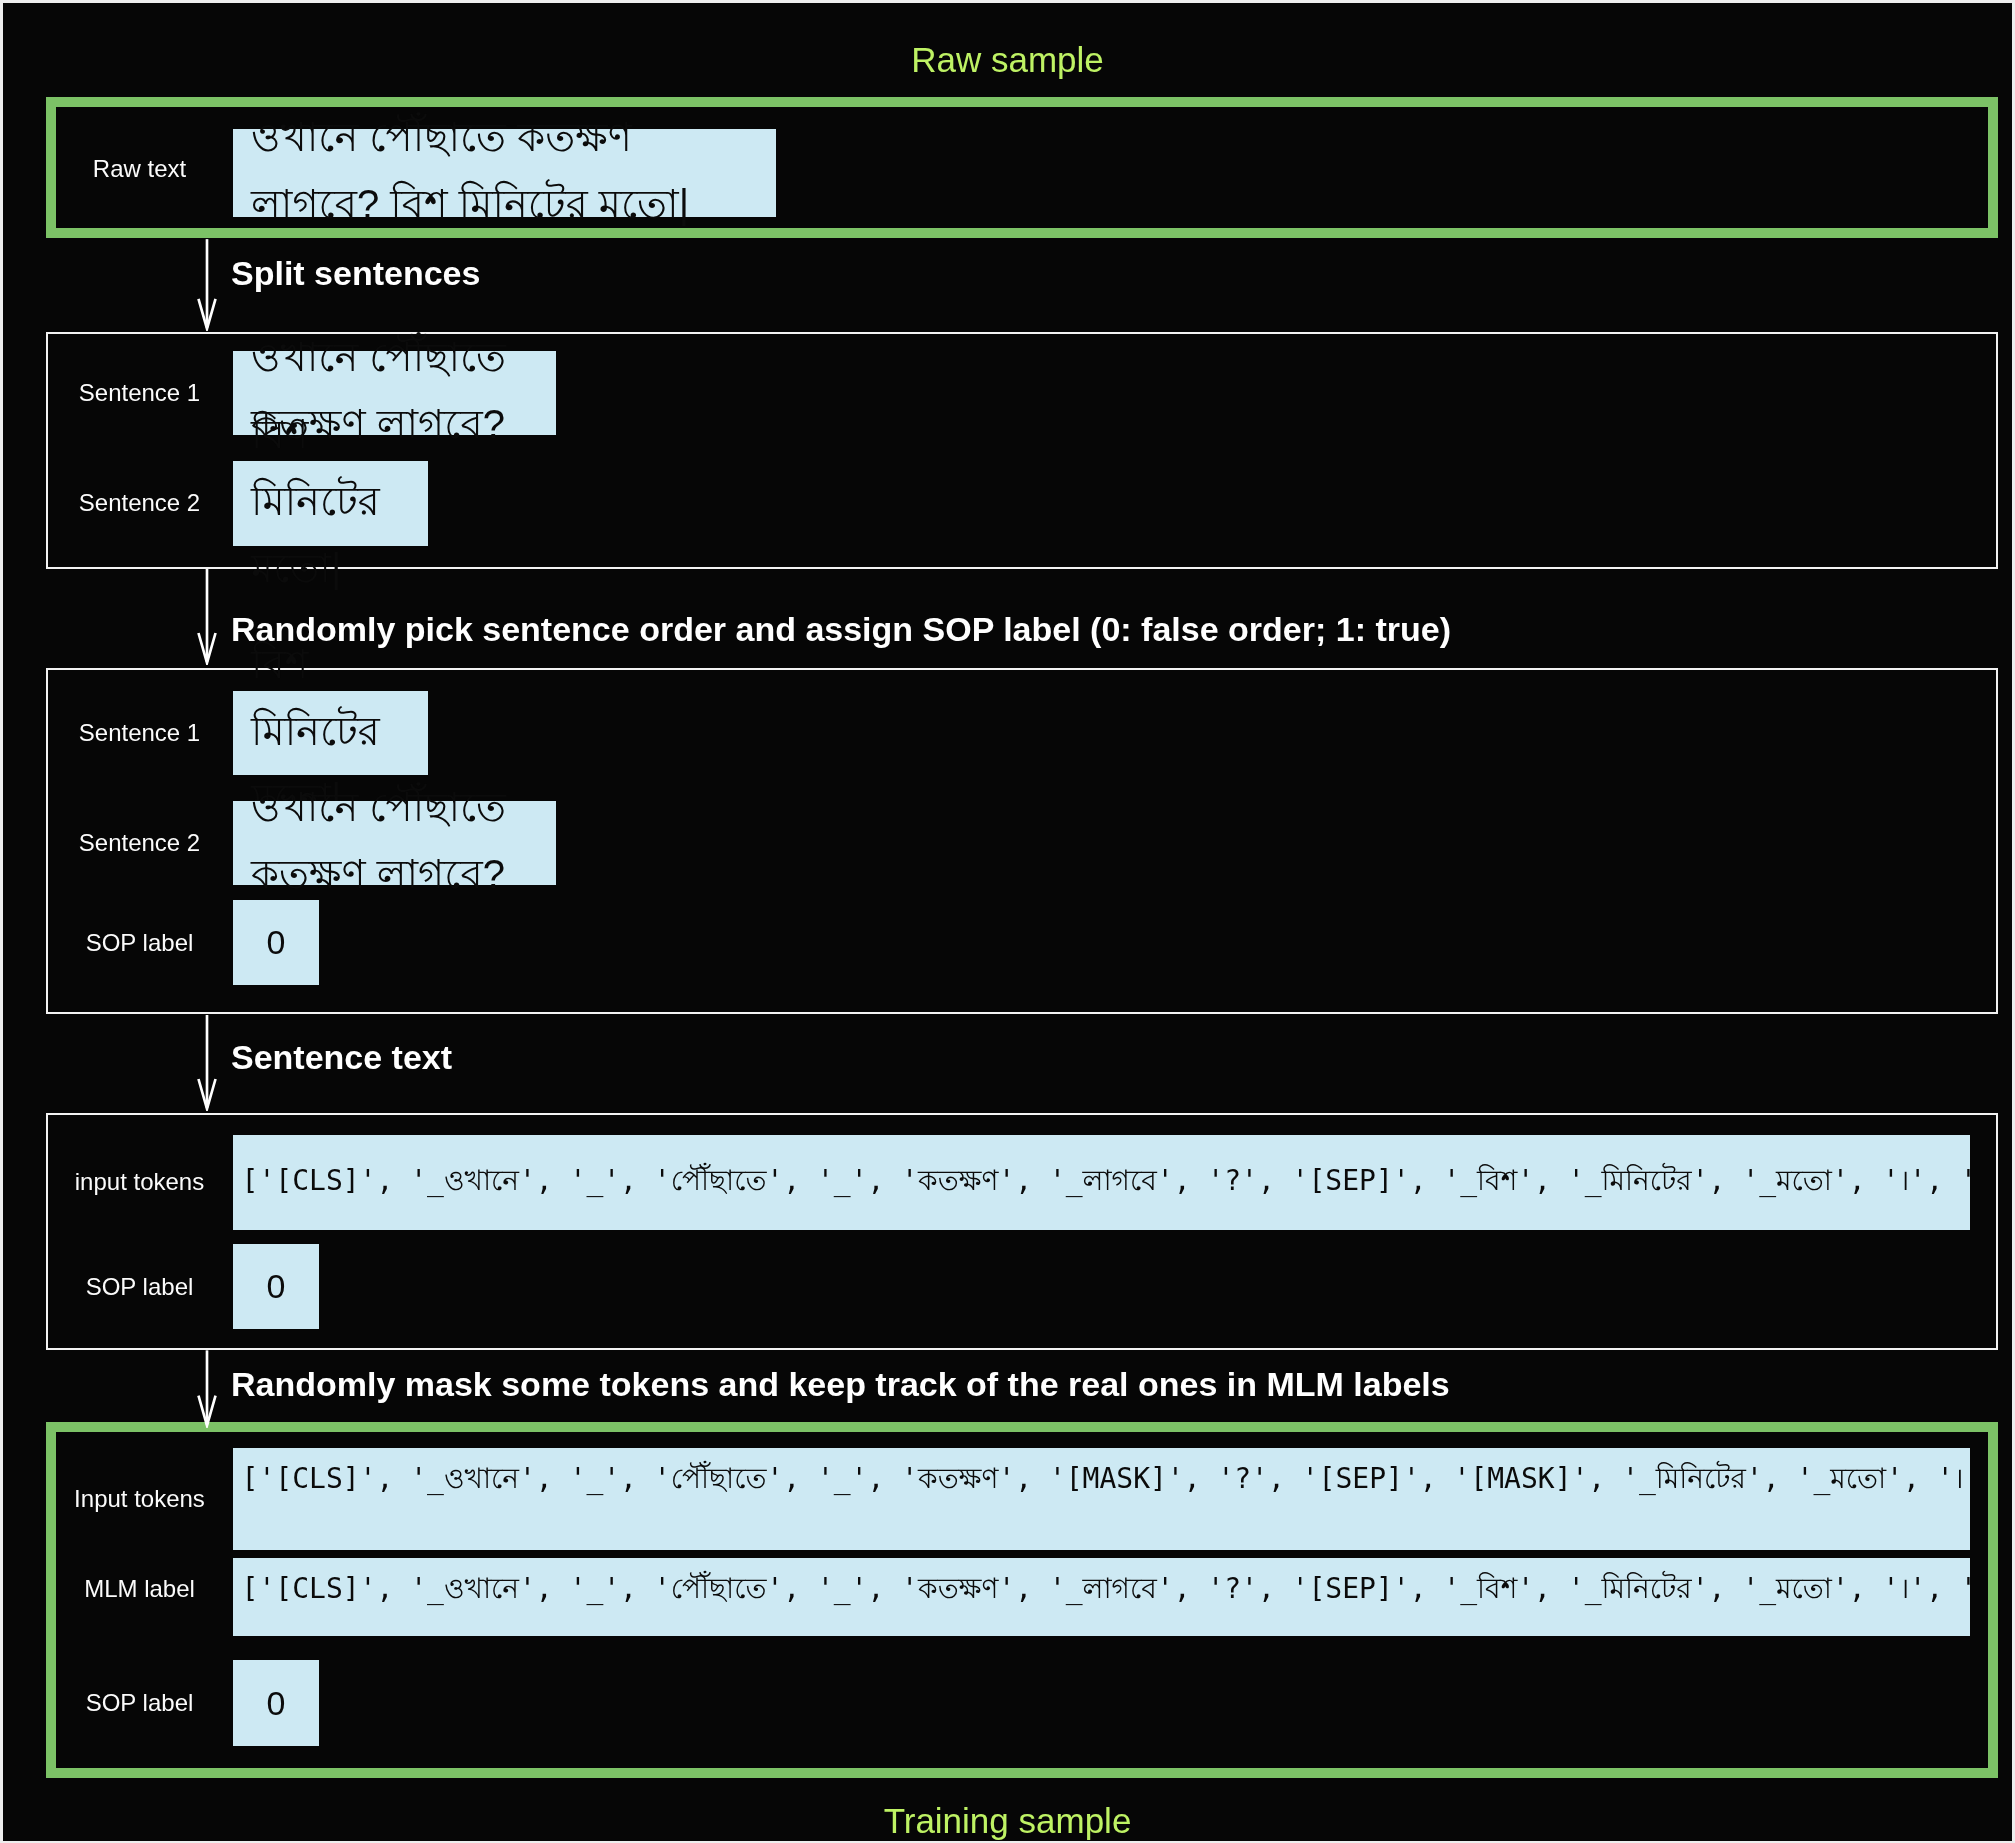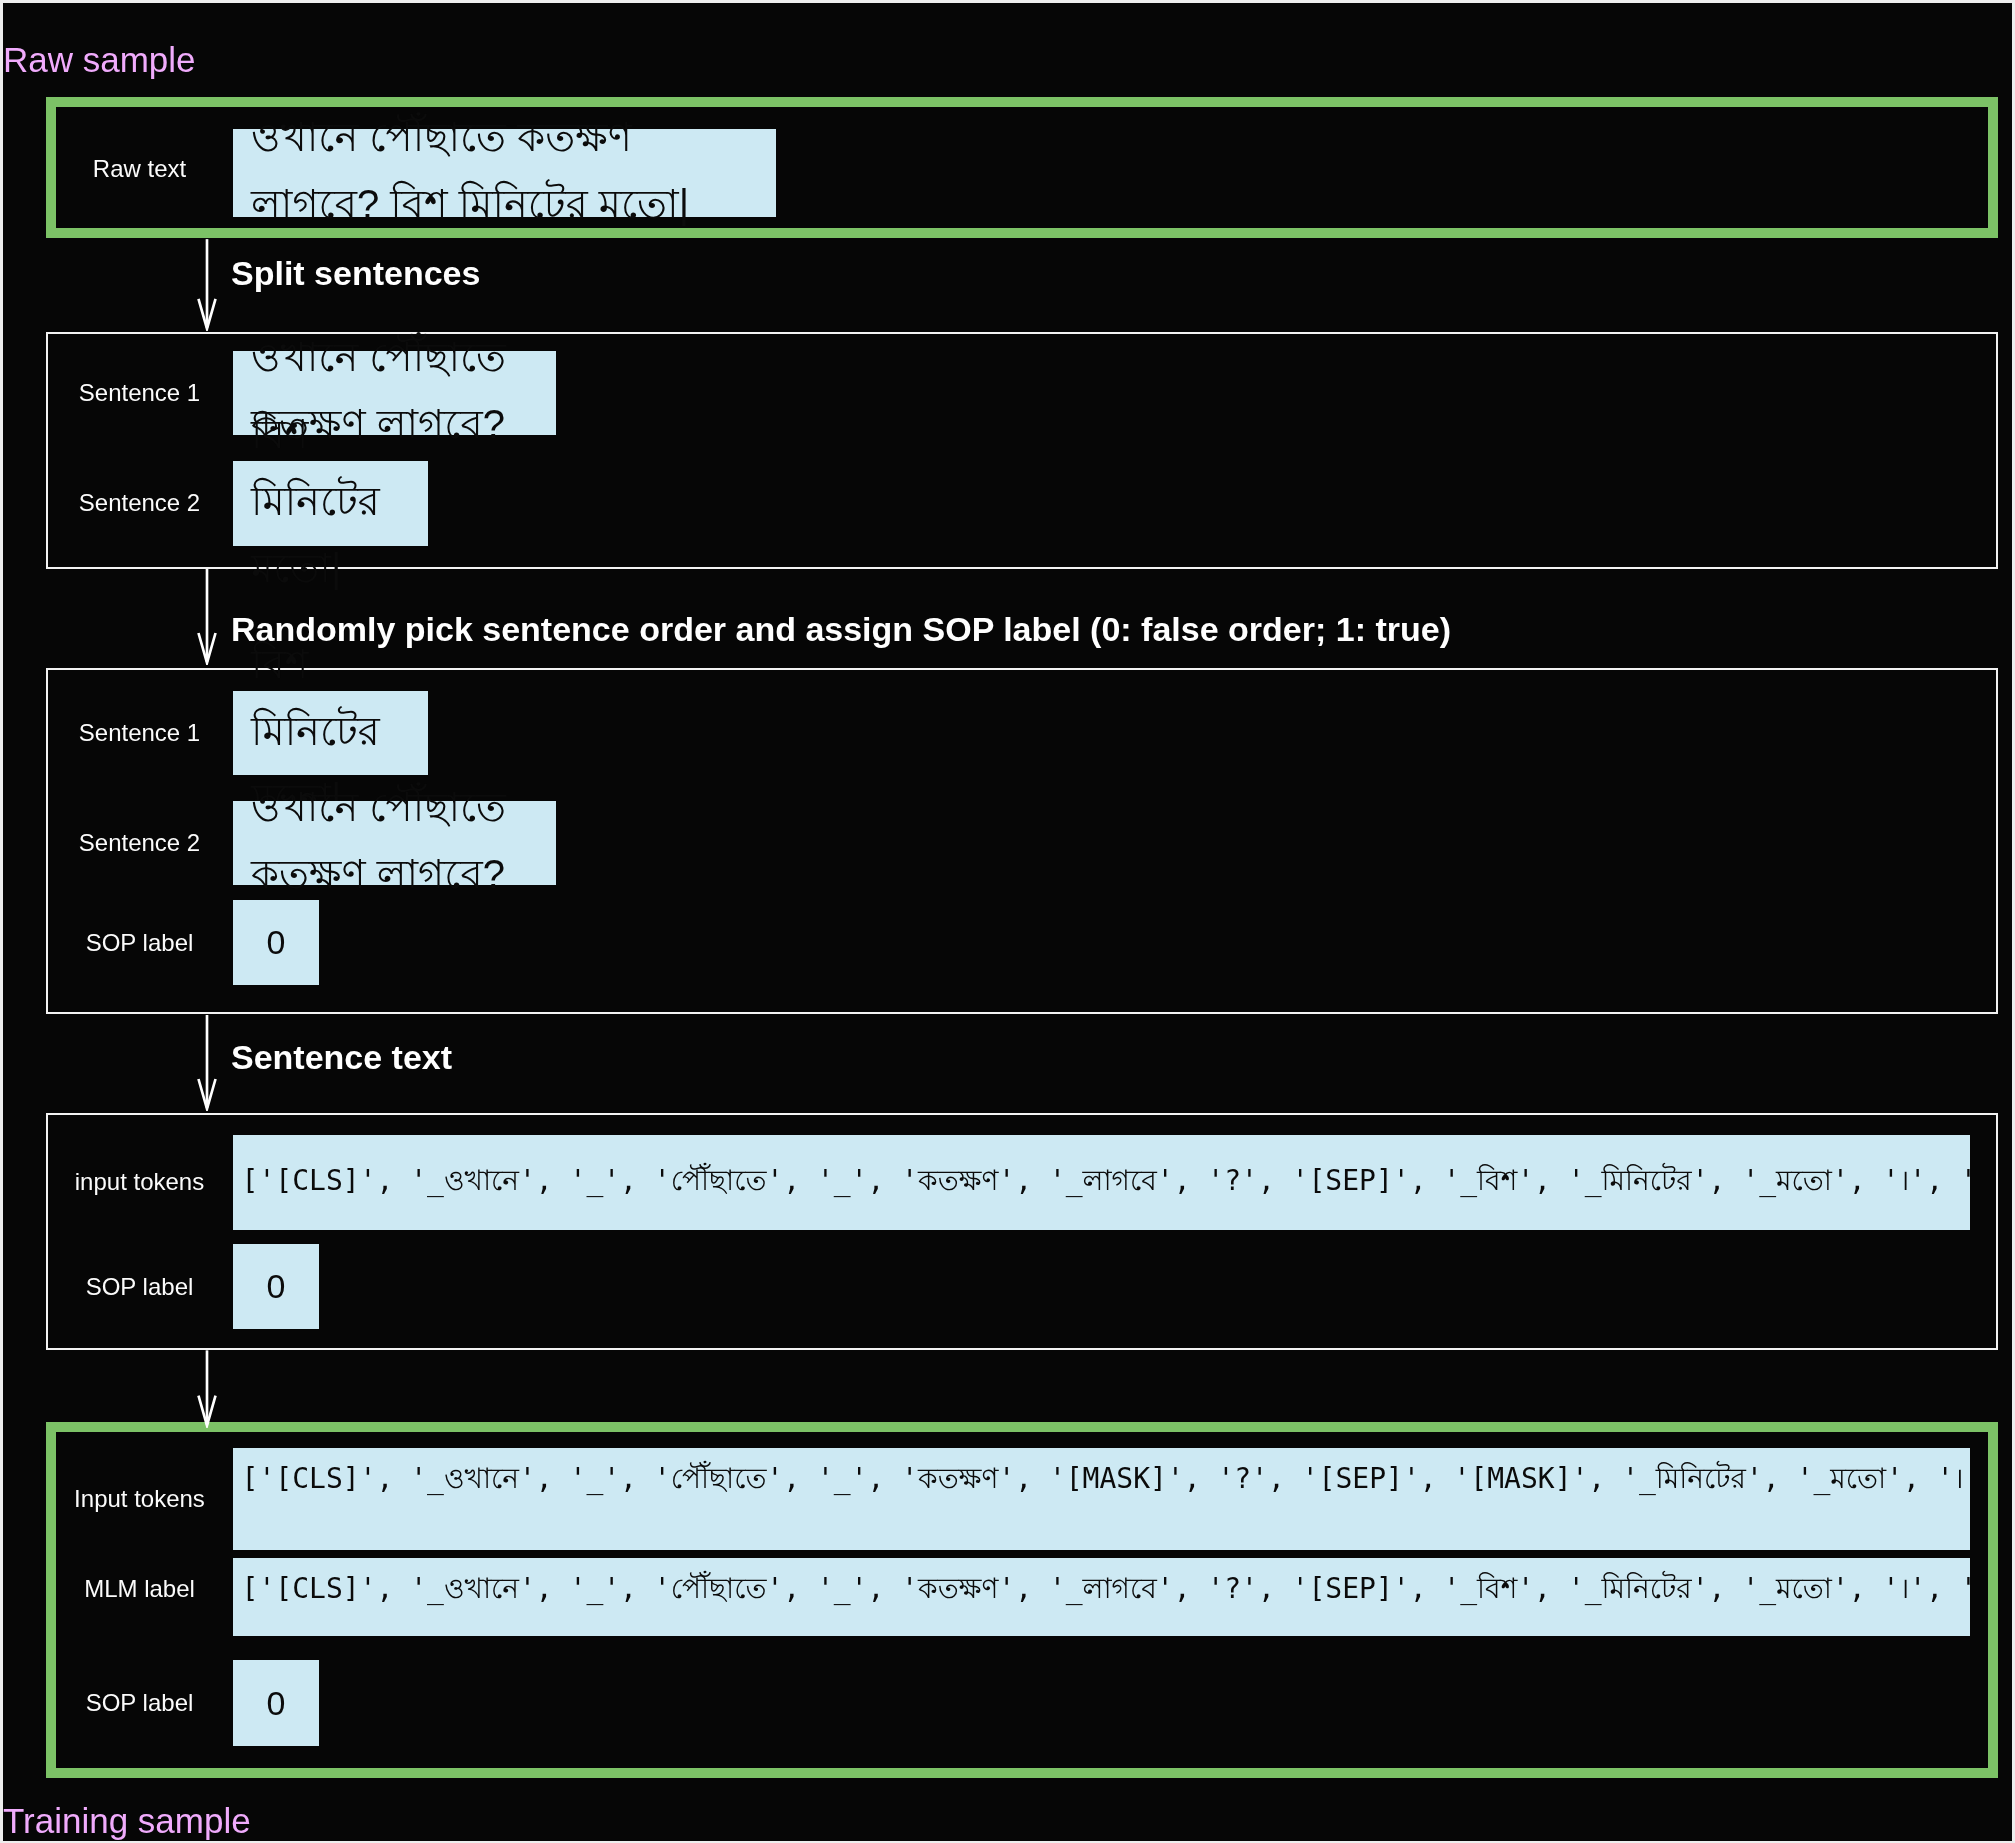--- a/index.html
+++ b/index.html
@@ -7,21 +7,22 @@
     position:relative;
     width:2015px;height:1844px;
     background:#060606;
     border:3.2px solid #ededed;
     box-sizing:border-box;
     font-family:"Liberation Sans", sans-serif;
     overflow:hidden;
   }
   .sec-title{
     position:absolute;left:0;width:100%;
-    color:#f0abfc;
+    text-align:center;
+    color:#bef264;
     font-size:35px;
   }
   .obox{
     position:absolute;left:43px;width:1952px;
     box-sizing:border-box;
   }
   .white-border{border:2.7px solid #f2f2f2;}
   .green-border{border:10.7px solid #7cc266;}
   .lbl{
     position:absolute;left:43px;width:187px;
@@ -104,20 +105,21 @@
   <div class="obox white-border" style="top:1110px;height:237px"></div>
   <div class="lbl" style="top:1179px">input tokens</div>
   <div class="chip tok" style="left:230px;top:1132px;width:1737px;height:95px">['[CLS]', '_ওখানে', '_', 'পৌঁছাতে', '_', 'কতক্ষণ', '_লাগবে', '?', '[SEP]', '_বিশ', '_মিনিটের', '_মতো', '।', '[SEP]']</div>
   <div class="lbl" style="top:1284px">SOP label</div>
   <div class="chip num" style="left:230px;top:1241px;width:86px;height:85px">0</div>
 
   <svg class="arrow" style="left:188px;top:1347px" width="32" height="78" viewBox="0 0 60 145">
     <line x1="30" y1="0" x2="30" y2="139" stroke="#ffffff" stroke-width="5"></line>
     <polyline points="14,85 30,141 46,85" fill="none" stroke="#ffffff" stroke-width="5"></polyline>
   </svg>
+  <div class="arrow-lbl" style="top:1381px">Randomly mask some tokens and keep track of the real ones in MLM labels</div>
 
   <div class="obox green-border" style="top:1419px;height:356px"></div>
   <div class="lbl" style="top:1496px">Input tokens</div>
   <div class="chip tok tok-top" style="left:230px;top:1445px;width:1737px;height:102px">['[CLS]', '_ওখানে', '_', 'পৌঁছাতে', '_', 'কতক্ষণ', '[MASK]', '?', '[SEP]', '[MASK]', '_মিনিটের', '_মতো', '।', '[SEP]']</div>
   <div class="lbl" style="top:1586px">MLM label</div>
   <div class="chip tok tok-top" style="left:230px;top:1555px;width:1737px;height:78px">['[CLS]', '_ওখানে', '_', 'পৌঁছাতে', '_', 'কতক্ষণ', '_লাগবে', '?', '[SEP]', '_বিশ', '_মিনিটের', '_মতো', '।', '[SEP]']</div>
   <div class="lbl" style="top:1700px">SOP label</div>
   <div class="chip num" style="left:230px;top:1657px;width:86px;height:86px">0</div>
 
   <div class="sec-title" style="top:1798px">Training sample</div>

